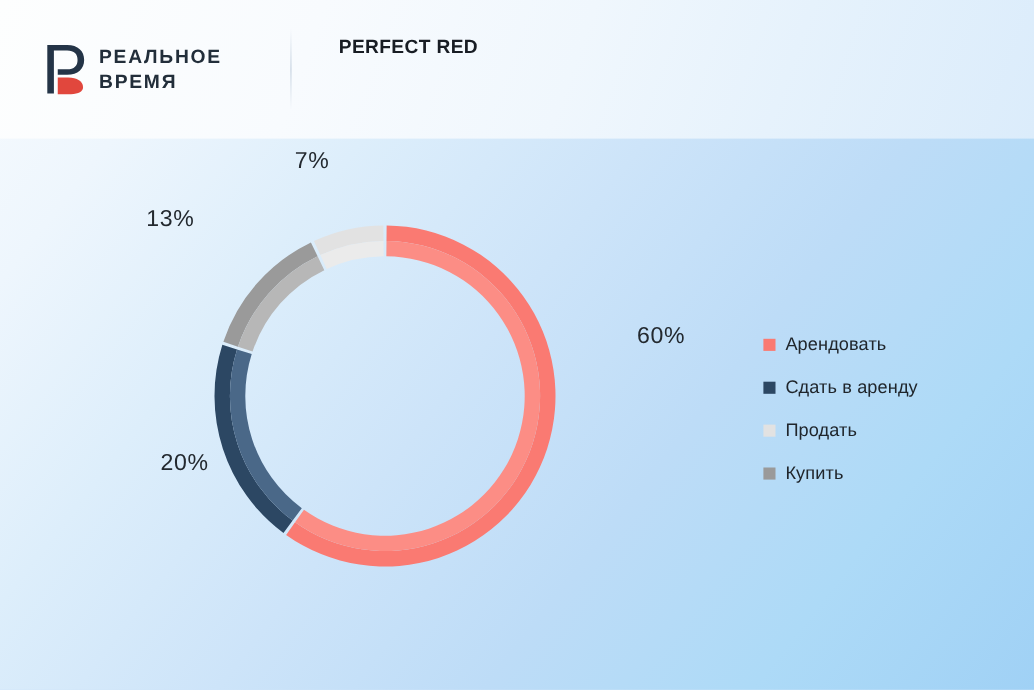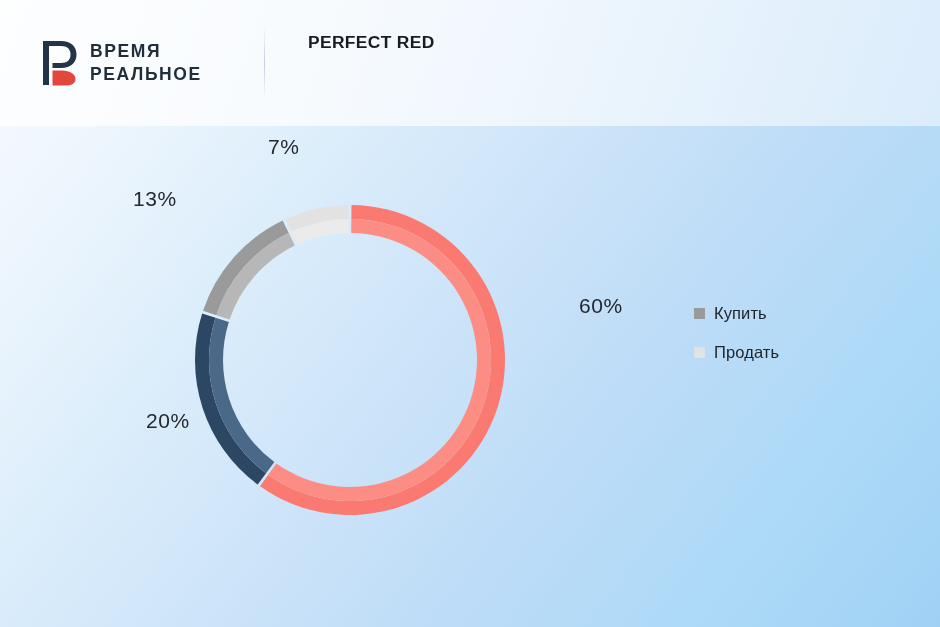--- a/index.html
+++ b/index.html
@@ -154,22 +154,22 @@
   <div class="header-band"></div>
 
   <div class="logo-block">
     <div class="logo-mark">
       <svg viewBox="0 0 40 48" width="40" height="48" aria-hidden="true">
         <path d="M3 2 L21 2 C31 2 36.5 7.5 36.5 15.5 C36.5 23.5 31 29 21 29 L12.5 29 L12.5 24 L21 24 C27.5 24 30.5 20.8 30.5 15.5 C30.5 10.2 27.5 7 21 7 L9 7 L9 46 L3 46 Z" fill="#243447"></path>
         <path d="M12.5 31.5 L22 31.5 C30 31.5 35.5 35 35.5 40.2 C35.5 44.4 31.6 46.6 24.5 46.6 L12.5 46.6 Z" fill="#e1473d"></path>
       </svg>
     </div>
     <div class="logo-words">
+      <div class="logo-line">РЕАЛЬНОЕ</div>
       <div class="logo-line">ВРЕМЯ</div>
-      <div class="logo-line">РЕАЛЬНОЕ</div>
     </div>
   </div>
 
   <div class="divider"></div>
 
   <div class="chart-title">
     <span class="tline">PERFECT RED</span>
   </div>
 
   <div class="donut-wrap">
@@ -185,22 +185,30 @@
       </svg>
   </div>
 
   <div class="value-label vl-rent">60%</div>
   <div class="value-label vl-lease">20%</div>
   <div class="value-label vl-buy">13%</div>
   <div class="value-label vl-sell">7%</div>
 
   <div class="legend">
     <div class="legend-row">
+      <span class="legend-swatch" style="background:#fa7a72"></span>
+      <span class="legend-text">Арендовать</span>
+    </div>
+    <div class="legend-row">
+      <span class="legend-swatch" style="background:#2c4763"></span>
+      <span class="legend-text">Сдать в аренду</span>
+    </div>
+    <div class="legend-row">
+      <span class="legend-swatch" style="background:#e2e2e2"></span>
+      <span class="legend-text">Продать</span>
+    </div>
+    <div class="legend-row">
       <span class="legend-swatch" style="background:#9a9a9a"></span>
       <span class="legend-text">Купить</span>
     </div>
-    <div class="legend-row">
-      <span class="legend-swatch" style="background:#e2e2e2"></span>
-      <span class="legend-text">Продать</span>
-    </div>
   </div>
 
 </div>
 
 </body></html>

